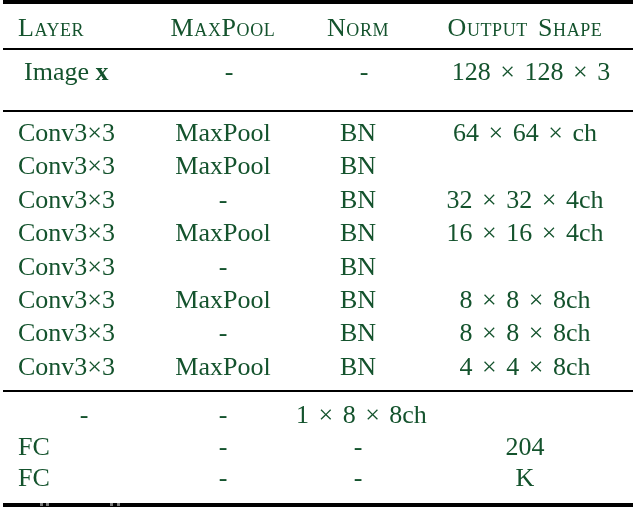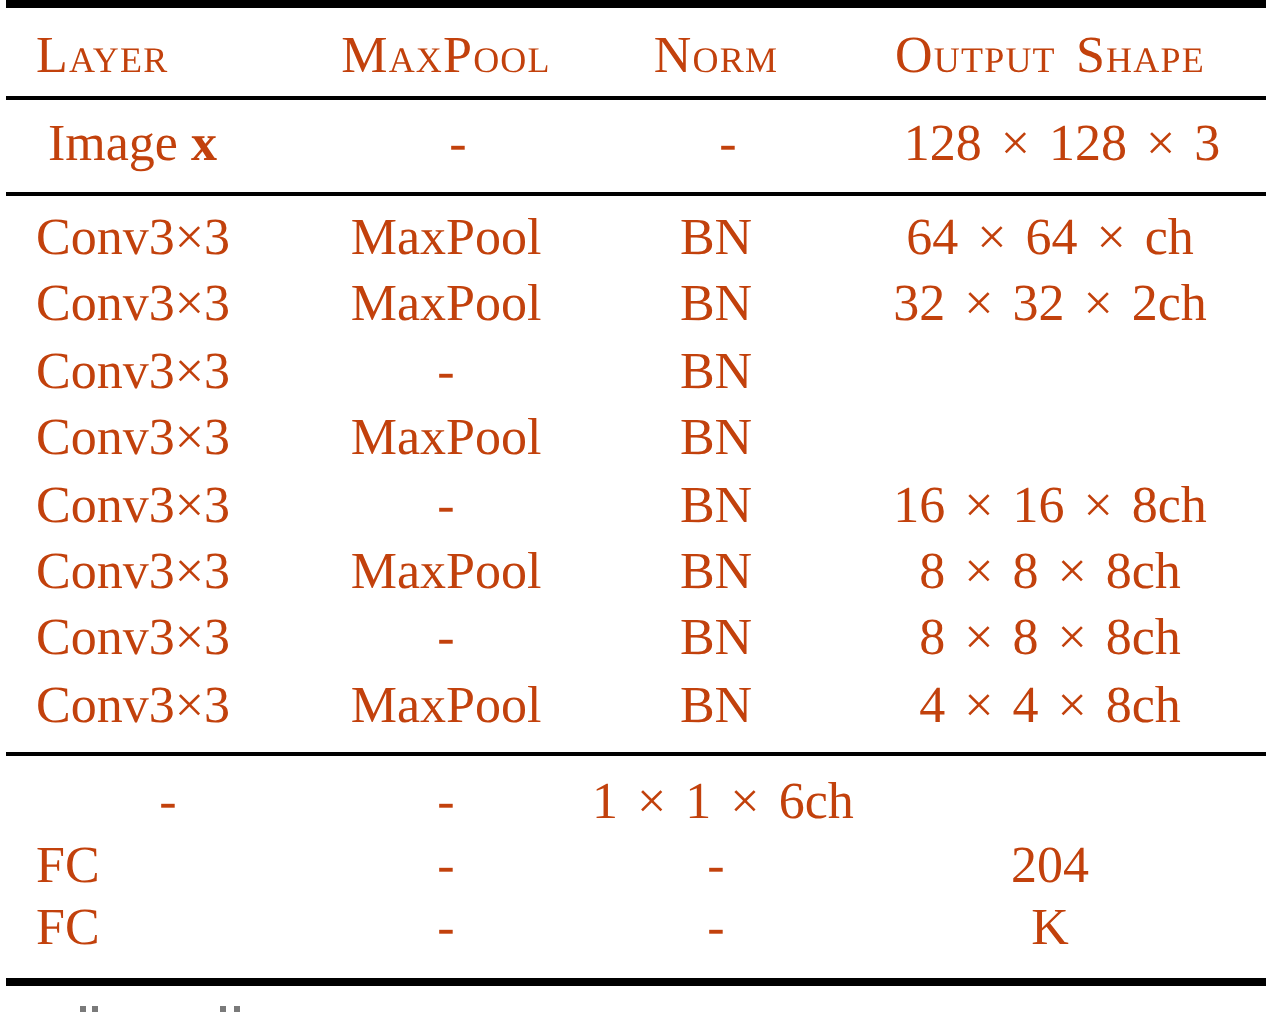--- a/index.html
+++ b/index.html
@@ -1,39 +1,39 @@
 <!DOCTYPE html>
 <html><head>
 <meta charset="utf-8">
 <style>
   html,body{margin:0;padding:0;background:#ffffff;}
   .page{
     position:relative;
     width:636px;height:510px;
     background:#ffffff;
     font-family:"Liberation Serif", serif;
-    color:#c2410c;
+    color:#14532d;
     overflow:hidden;
   }
   .rule{height:2px;background:#000;width:630px;margin-left:3px;}
   .rule.thick{height:4px;}
   .row{
     display:grid;
     grid-template-columns:132px 146px 124px 210px;
     padding-left:18px;
     font-size:26px;
     white-space:nowrap;
   }
   .cell{overflow:visible;}
   .cell.c-layer{text-align:left;}
   .cell.c-resample,.cell.c-norm{text-align:center;}
   .cell.c-output{text-align:center;word-spacing:3px;}
   .sc{font-variant:small-caps;letter-spacing:0.6px;}
   .row.header{height:44px;line-height:48px;}
-  .sec-input .row{height:46px;line-height:44px;padding-left:24px;}
+  .sec-input .row{height:60px;line-height:44px;padding-left:24px;}
   .sec-features{padding:4px 0 7px 0;}
   .sec-features .row{height:33.4px;line-height:33.4px;}
   .sec-head{padding:7px 0 9px 0;}
   .sec-head .row{height:31.6px;line-height:31.6px;}
   .b{font-weight:bold;}
   .i{}
   .frag{position:absolute;top:503px;width:3px;height:3px;background:#7a7a7a;}
 </style>
 </head>
 <body>
@@ -64,37 +64,37 @@
         <div class="row body">
           <div class="cell c-layer"><span>Conv3×3</span></div>
           <div class="cell c-resample">MaxPool</div>
           <div class="cell c-norm">BN</div>
           <div class="cell c-output"><span>64 × 64 × </span><span class="i">ch</span></div>
         </div>
         <div class="row body">
           <div class="cell c-layer"><span>Conv3×3</span></div>
           <div class="cell c-resample">MaxPool</div>
           <div class="cell c-norm">BN</div>
-          <div class="cell c-output"><span>32 × 32 × 2</span><span class="i">ch</span></div>
         </div>
         <div class="row body">
           <div class="cell c-layer"><span>Conv3×3</span></div>
           <div class="cell c-resample">-</div>
           <div class="cell c-norm">BN</div>
+          <div class="cell c-output"><span>32 × 32 × 4</span><span class="i">ch</span></div>
         </div>
         <div class="row body">
           <div class="cell c-layer"><span>Conv3×3</span></div>
           <div class="cell c-resample">MaxPool</div>
           <div class="cell c-norm">BN</div>
+          <div class="cell c-output"><span>16 × 16 × 4</span><span class="i">ch</span></div>
         </div>
         <div class="row body">
           <div class="cell c-layer"><span>Conv3×3</span></div>
           <div class="cell c-resample">-</div>
           <div class="cell c-norm">BN</div>
-          <div class="cell c-output"><span>16 × 16 × 8</span><span class="i">ch</span></div>
         </div>
         <div class="row body">
           <div class="cell c-layer"><span>Conv3×3</span></div>
           <div class="cell c-resample">MaxPool</div>
           <div class="cell c-norm">BN</div>
           <div class="cell c-output"><span>8 × 8 × 8</span><span class="i">ch</span></div>
         </div>
         <div class="row body">
           <div class="cell c-layer"><span>Conv3×3</span></div>
           <div class="cell c-resample">-</div>
@@ -106,21 +106,21 @@
           <div class="cell c-resample">MaxPool</div>
           <div class="cell c-norm">BN</div>
           <div class="cell c-output"><span>4 × 4 × 8</span><span class="i">ch</span></div>
         </div>
       </div>
       <div class="rule"></div>
       <div class="section sec-head">
         <div class="row body">
           <div class="cell c-resample">-</div>
           <div class="cell c-norm">-</div>
-          <div class="cell c-output"><span>1 × 1 × 6</span><span class="i">ch</span></div>
+          <div class="cell c-output"><span>1 × 8 × 8</span><span class="i">ch</span></div>
         </div>
         <div class="row body">
           <div class="cell c-layer"><span>FC</span></div>
           <div class="cell c-resample">-</div>
           <div class="cell c-norm">-</div>
           <div class="cell c-output"><span>204</span></div>
         </div>
         <div class="row body">
           <div class="cell c-layer"><span>FC</span></div>
           <div class="cell c-resample">-</div>

